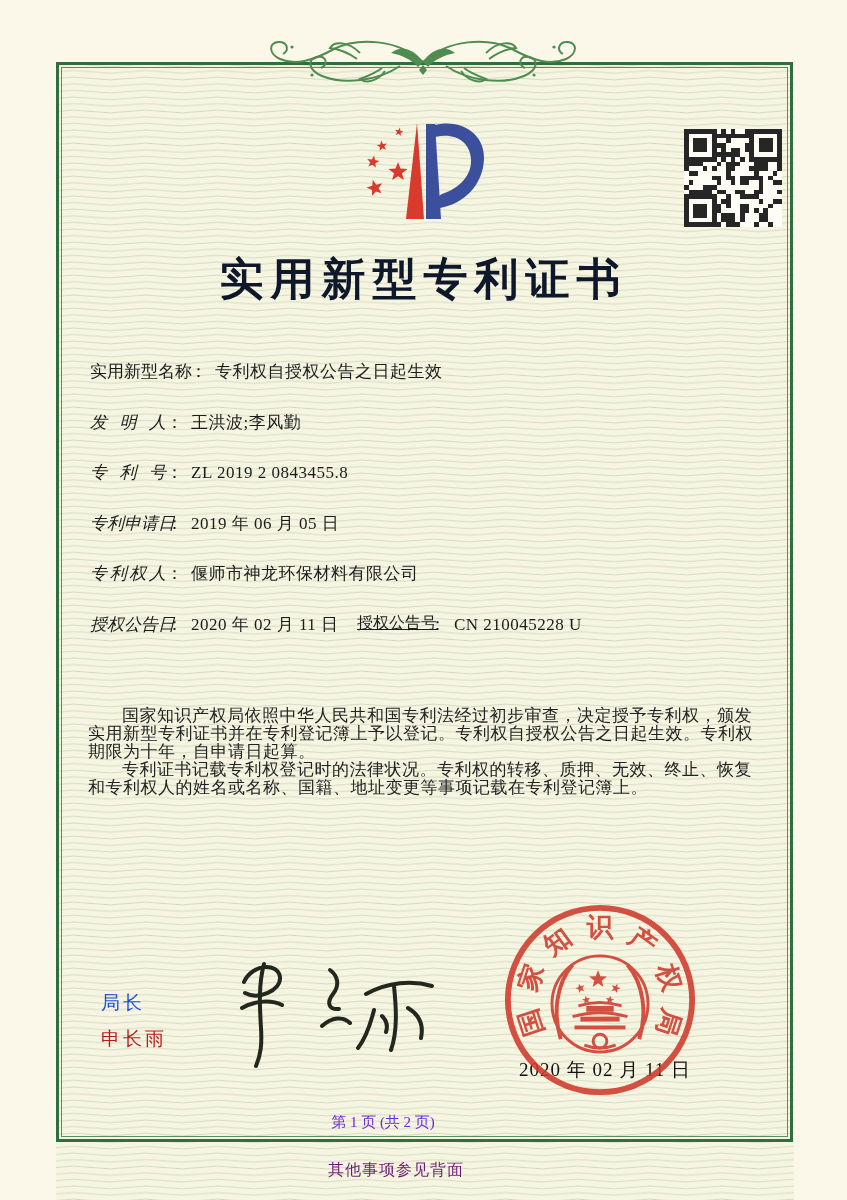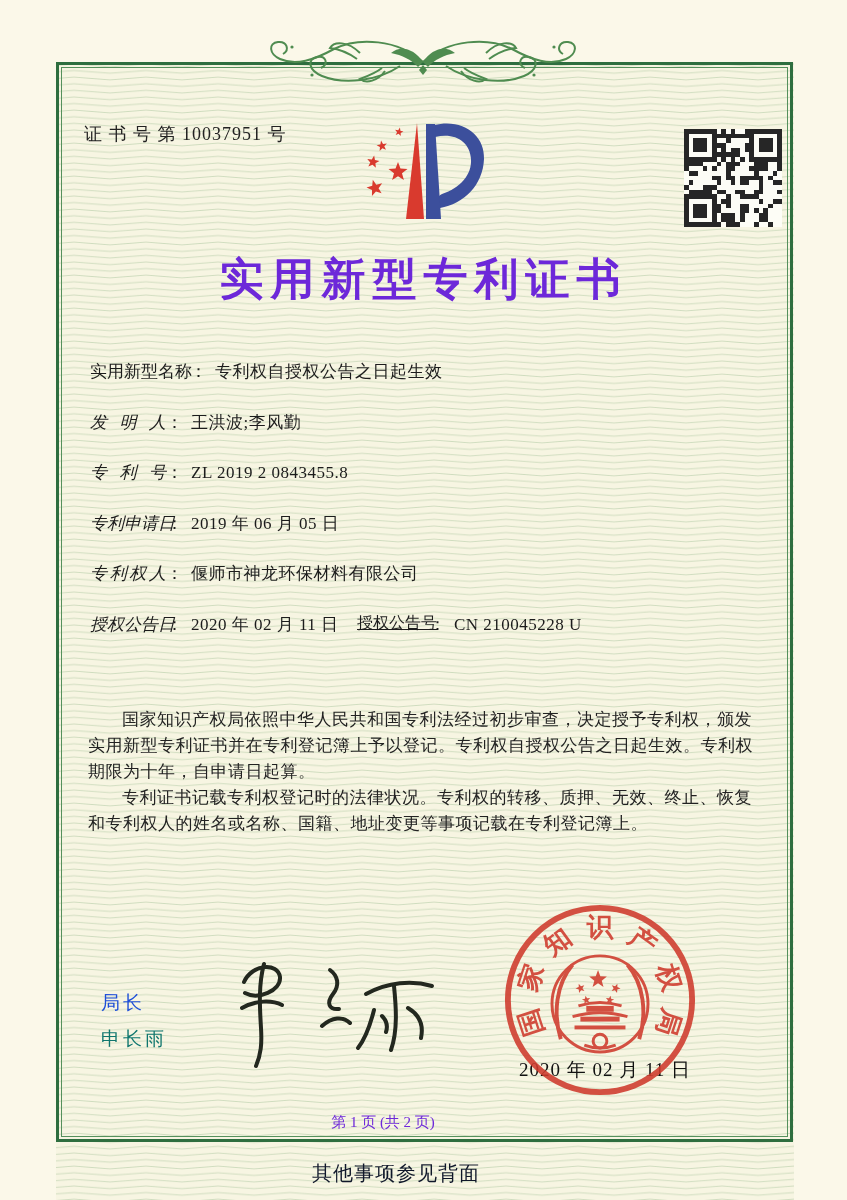--- a/index.html
+++ b/index.html
@@ -18,48 +18,48 @@
 
   .cert-no{position:absolute;left:84px;top:122px;font-size:18px;color:#222;letter-spacing:1px;}
 
   .logo{position:absolute;left:362px;top:111px;width:132px;height:122px;}
   .qr{position:absolute;left:684px;top:129px;width:98px;height:98px;background:#fdfdf6;
       display:grid;grid-template-columns:repeat(21,1fr);grid-template-rows:repeat(21,1fr);}
   .qr .m{background:transparent;}
   .qr .m.on{background:#262626;}
 
   .title{position:absolute;left:0;top:250px;width:847px;text-align:center;
-         font-size:44px;font-weight:bold;color:#6d28d9;letter-spacing:7px;}
+         font-size:44px;font-weight:bold;color:#0f172a;letter-spacing:7px;}
 
   .fields{position:absolute;left:90px;top:360px;width:670px;}
   .frow{height:50.5px;font-size:17px;color:#1c1c1c;white-space:nowrap;}
   .flabel{display:inline-block;text-align:justify;text-align-last:justify;vertical-align:top;}
   .flabel.w6{width:100px;}
   .flabel.w5{width:76px;font-style:italic;}
   .fcolon{margin:0 2px 0 0;}
   .fvalue{margin-left:6px;letter-spacing:0.5px;}
   .grant-pair{position:absolute;left:267px;display:inline-block;}
   .grant-pair .flabel{width:72px;font-size:16px;text-decoration:underline;}
 
   .body-text{position:absolute;left:88px;top:707px;width:676px;font-size:17px;
-             line-height:26px;color:#222;}
+             line-height:18px;color:#222;}
   .body-text p{margin:0;text-indent:2em;letter-spacing:0.5px;}
 
   .director-title{position:absolute;left:101px;top:990px;font-size:19px;color:#1d4ed8;letter-spacing:3px;}
-  .director-name{position:absolute;left:101px;top:1026px;font-size:19px;color:#0f766e;letter-spacing:3px;}
+  .director-name{position:absolute;left:101px;top:1026px;font-size:19px;color:#b91c1c;letter-spacing:3px;}
   .signature{position:absolute;left:228px;top:950px;width:215px;height:120px;}
 
   .seal-date{position:absolute;left:519px;top:1057px;font-size:19px;color:#111;letter-spacing:1px;}
   .seal{position:absolute;left:502px;top:902px;width:196px;height:196px;opacity:0.88;}
   .seal text{font-family:"Liberation Serif", serif;font-weight:bold;}
 
   .page-num{position:absolute;left:283px;top:1113px;width:200px;text-align:center;
             font-size:15px;color:#6d28d9;}
   .back-note{position:absolute;left:296px;top:1160px;width:200px;text-align:center;
-             font-size:20px;color:#0f172a;letter-spacing:1px;}
+             font-size:16px;color:#701a75;letter-spacing:1px;}
 </style>
 </head>
 <body>
 
 <div class="page">
 
   <div class="pattern-wrap">
     <svg width="738" height="1138">
       <defs>
         <pattern id="wv" width="72" height="6.6" patternUnits="userSpaceOnUse">
@@ -87,21 +87,20 @@
         <path d="M183,31 C192,17 206,14 215,22 C204,24 194,29 188,36 Z"></path>
         <circle cx="52" cy="16" r="1.6"></circle>
           <circle cx="72" cy="44" r="1.6"></circle>
         <circle cx="314" cy="16" r="1.6"></circle>
           <circle cx="294" cy="44" r="1.6"></circle>
         <path d="M183,34 l4,5 -4,5 -4,-5 Z"></path>
       </g>
     </g>
   </svg>
 
-  <div class="cert-no">证 书 号 第 10037951 号</div>
 
   <svg class="logo" viewBox="0 0 132 122">
     <path d="M72,14 C101,7 123,24 122,48 C121,74 102,93 78,97 C73,91 75,85 80,83 C98,77 110,64 109,48 C108,30 92,21 73,26 Z" fill="#3c4f9c"></path>
     <polygon points="64,13 73,13 79,108 64,108" fill="#3c4f9c"></polygon>
     <polygon points="55,12 62,108 44,108" fill="#d93a2e"></polygon>
     <g fill="#d93a2e">
       <polygon points="36.00,51.00 38.47,57.60 45.51,57.91 39.99,62.30 41.88,69.09 36.00,65.20 30.12,69.09 32.01,62.30 26.49,57.91 33.53,57.60"></polygon>
       <polygon points="10.80,68.79 14.28,73.67 20.13,72.37 16.57,77.19 19.61,82.35 13.92,80.45 9.95,84.94 10.01,78.94 4.51,76.56 10.23,74.75"></polygon>
       <polygon points="12.13,44.60 12.96,49.10 17.44,50.10 13.41,52.28 13.85,56.84 10.53,53.69 6.32,55.52 8.30,51.38 5.26,47.95 9.80,48.55"></polygon>
       <polygon points="19.04,29.58 21.01,32.92 24.86,32.42 22.29,35.32 23.96,38.82 20.40,37.27 17.59,39.94 17.96,36.08 14.55,34.23 18.34,33.40"></polygon>

